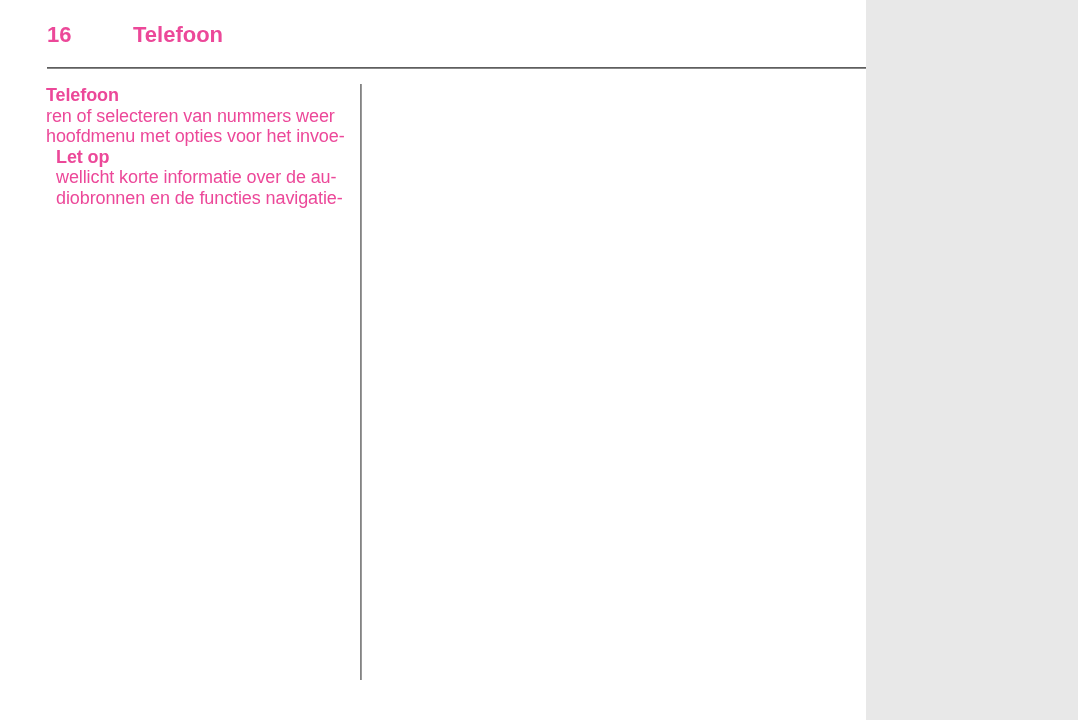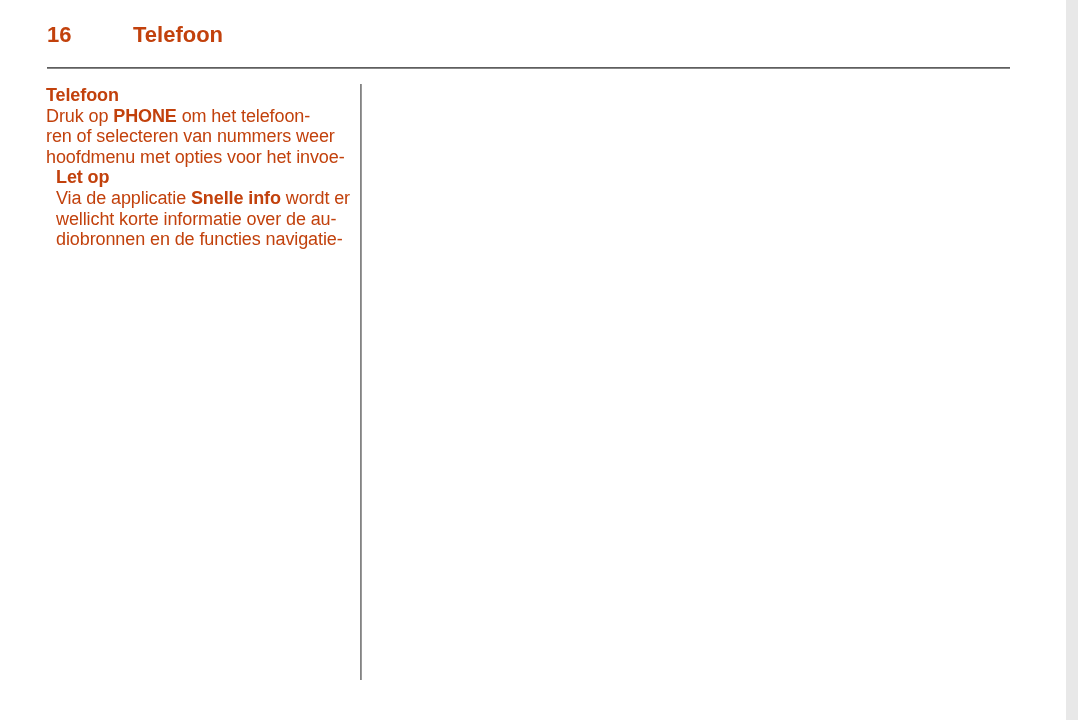--- a/index.html
+++ b/index.html
@@ -1,23 +1,23 @@
 <!DOCTYPE html>
 <html><head>
 <meta charset="utf-8">
 <style>
   html, body { margin: 0; padding: 0; background: #e8e8e8; }
   .page {
     position: relative;
-    width: 1066px;
+    width: 866px;
     height: 720px;
     background: #ffffff;
     overflow: hidden;
     font-family: "Liberation Sans", "DejaVu Sans", sans-serif;
-    color: #c2410c;
+    color: #ec4899;
   }
   .header-num {
     position: absolute;
     left: 47px;
     top: 24px;
     font-size: 22px;
     font-weight: 700;
     line-height: 1;
   }
   .header-title {
@@ -67,24 +67,22 @@
 <div class="page">
   <div class="header-num">16</div>
   <div class="header-title">Telefoon</div>
   <div class="hrule"></div>
   <div class="vdivider"></div>
   <div class="col1">
       <div class="heading">
         <span class="line"><span class="b">Telefoon</span></span>
       </div>
       <div class="para">
-        <span class="line"><span>Druk op </span><span class="b">PHONE</span><span> om het telefoon-</span></span>
         <span class="line"><span>ren of selecteren van nummers weer</span></span>
         <span class="line"><span>hoofdmenu met opties voor het invoe-</span></span>
       </div>
       <div class="note">
         <div class="note-heading">Let op</div>
-        <span class="line"><span>Via de applicatie </span><span class="b">Snelle info</span><span> wordt er</span></span>
         <span class="line"><span>wellicht korte informatie over de au-</span></span>
         <span class="line"><span>diobronnen en de functies navigatie-</span></span>
       </div>
     </div>
 </div>
 
 </body></html>

